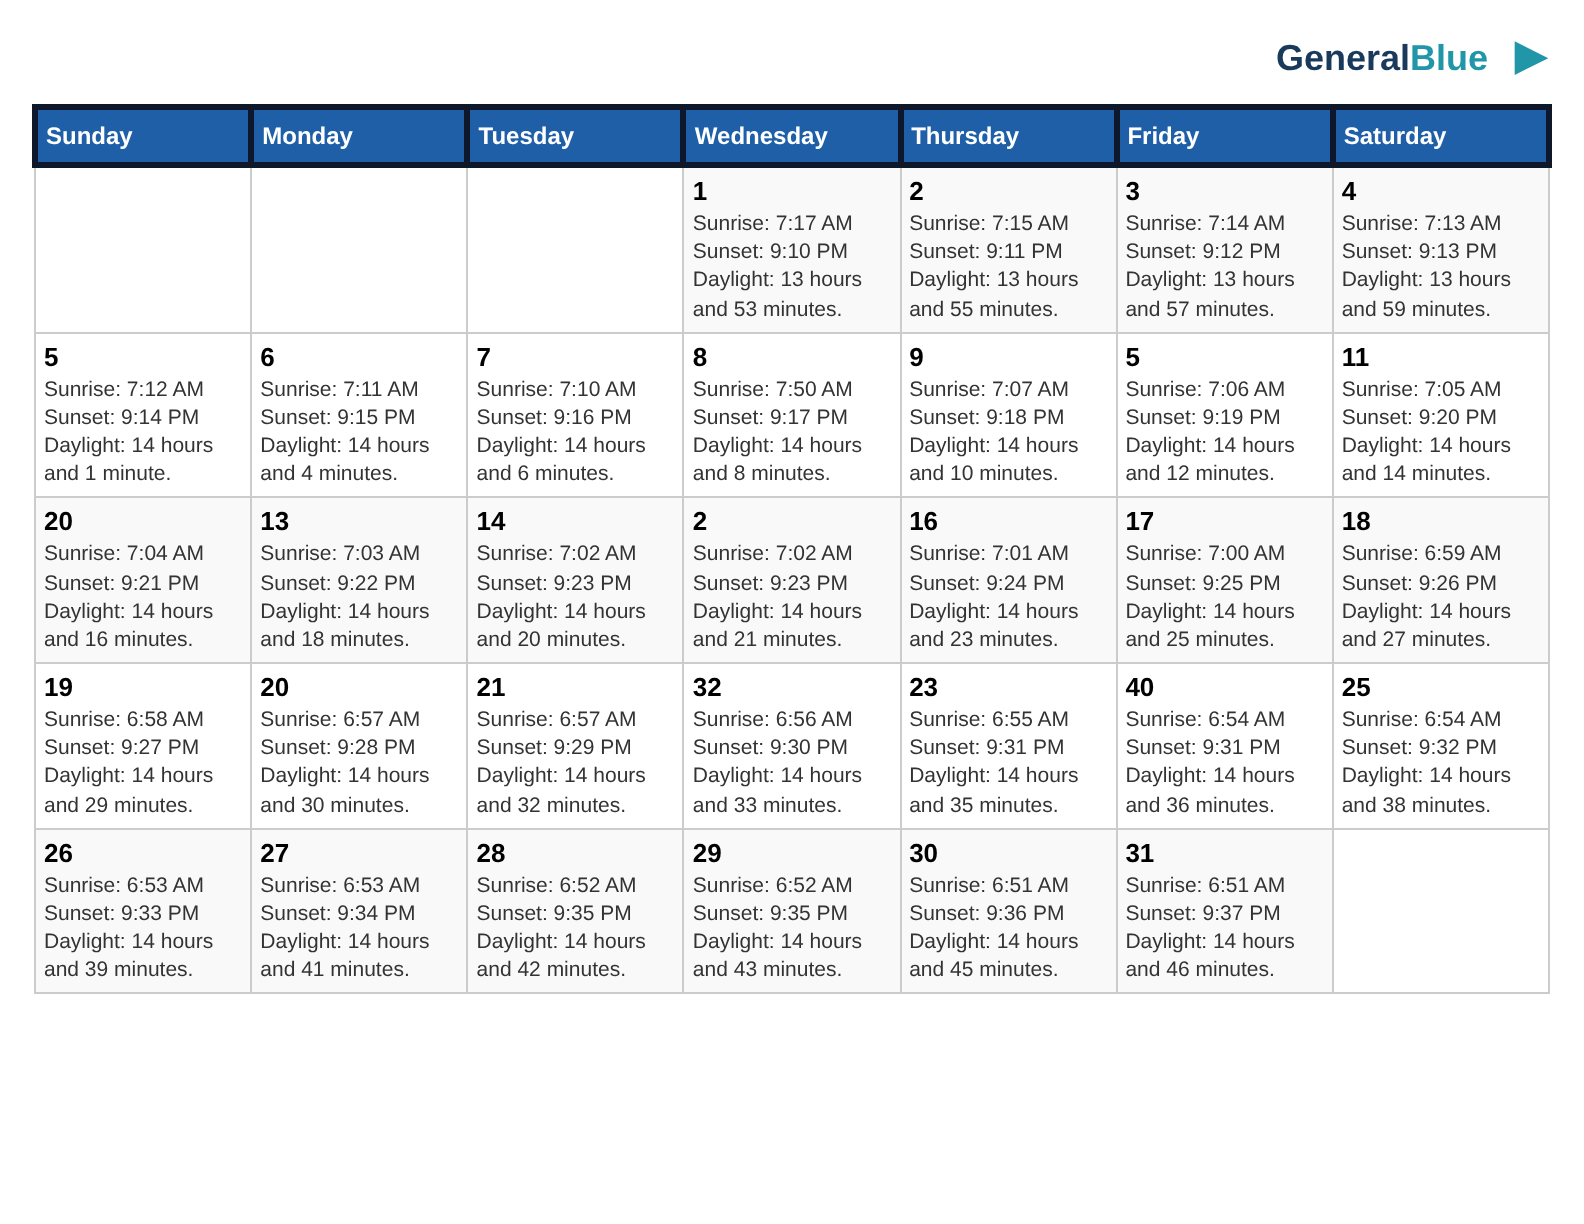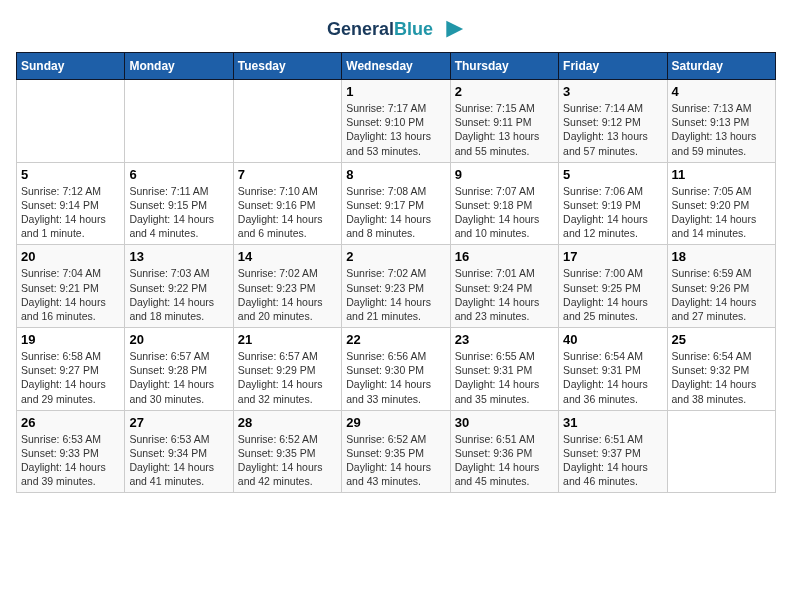--- a/index.html
+++ b/index.html
@@ -5,21 +5,21 @@
     * { box-sizing: border-box; margin: 0; padding: 0; }
     body {
       font-family: Arial, sans-serif;
       background: #fff;
       width: 792px;
       min-height: 612px;
       padding: 16px;
     }
     .header {
       display: flex;
-      justify-content: center;
+      justify-content: flex-end;
       align-items: flex-start;
       margin-bottom: 8px;
     }
     .logo {
       display: flex;
       align-items: center;
     }
     .logo-text {
       font-size: 18px;
       font-weight: bold;
@@ -50,21 +50,21 @@
       width: 100%;
       border-collapse: collapse;
       font-size: 11px;
     }
     thead tr th {
       background-color: #1e5fa8;
       color: #fff;
       padding: 6px 4px;
       text-align: left;
       font-size: 12px;
-      border: 1px solid #0f172a;
+      border: 3px solid #0f172a;
     }
     tbody tr td {
       border: 1px solid #ccc;
       vertical-align: top;
       padding: 4px;
       width: 107px;
       min-height: 80px;
       background: #fff;
     }
     tbody tr:nth-child(odd) td {
@@ -158,21 +158,21 @@
 Daylight: 14 hours and 4 minutes.</div>
         </td>
         <td>
           <span class="day-num">7</span>
           <div class="day-info">Sunrise: 7:10 AM
 Sunset: 9:16 PM
 Daylight: 14 hours and 6 minutes.</div>
         </td>
         <td>
           <span class="day-num">8</span>
-          <div class="day-info">Sunrise: 7:08 AM
+          <div class="day-info">Sunrise: 7:50 AM
 Sunset: 9:17 PM
 Daylight: 14 hours and 8 minutes.</div>
         </td>
         <td>
           <span class="day-num">9</span>
           <div class="day-info">Sunrise: 7:07 AM
 Sunset: 9:18 PM
 Daylight: 14 hours and 10 minutes.</div>
         </td>
         <td>
@@ -245,21 +245,21 @@
 Sunset: 9:28 PM
 Daylight: 14 hours and 30 minutes.</div>
         </td>
         <td>
           <span class="day-num">21</span>
           <div class="day-info">Sunrise: 6:57 AM
 Sunset: 9:29 PM
 Daylight: 14 hours and 32 minutes.</div>
         </td>
         <td>
-          <span class="day-num">22</span>
+          <span class="day-num">32</span>
           <div class="day-info">Sunrise: 6:56 AM
 Sunset: 9:30 PM
 Daylight: 14 hours and 33 minutes.</div>
         </td>
         <td>
           <span class="day-num">23</span>
           <div class="day-info">Sunrise: 6:55 AM
 Sunset: 9:31 PM
 Daylight: 14 hours and 35 minutes.</div>
         </td>

